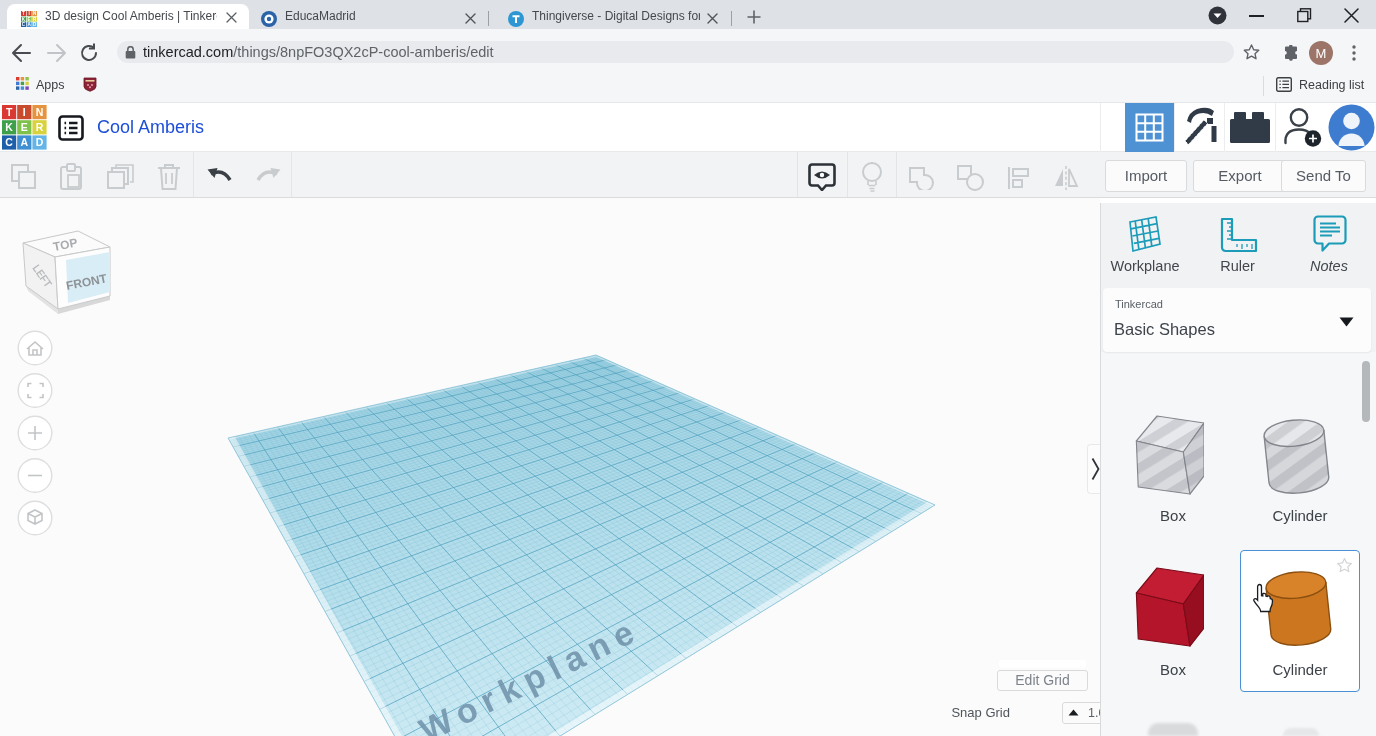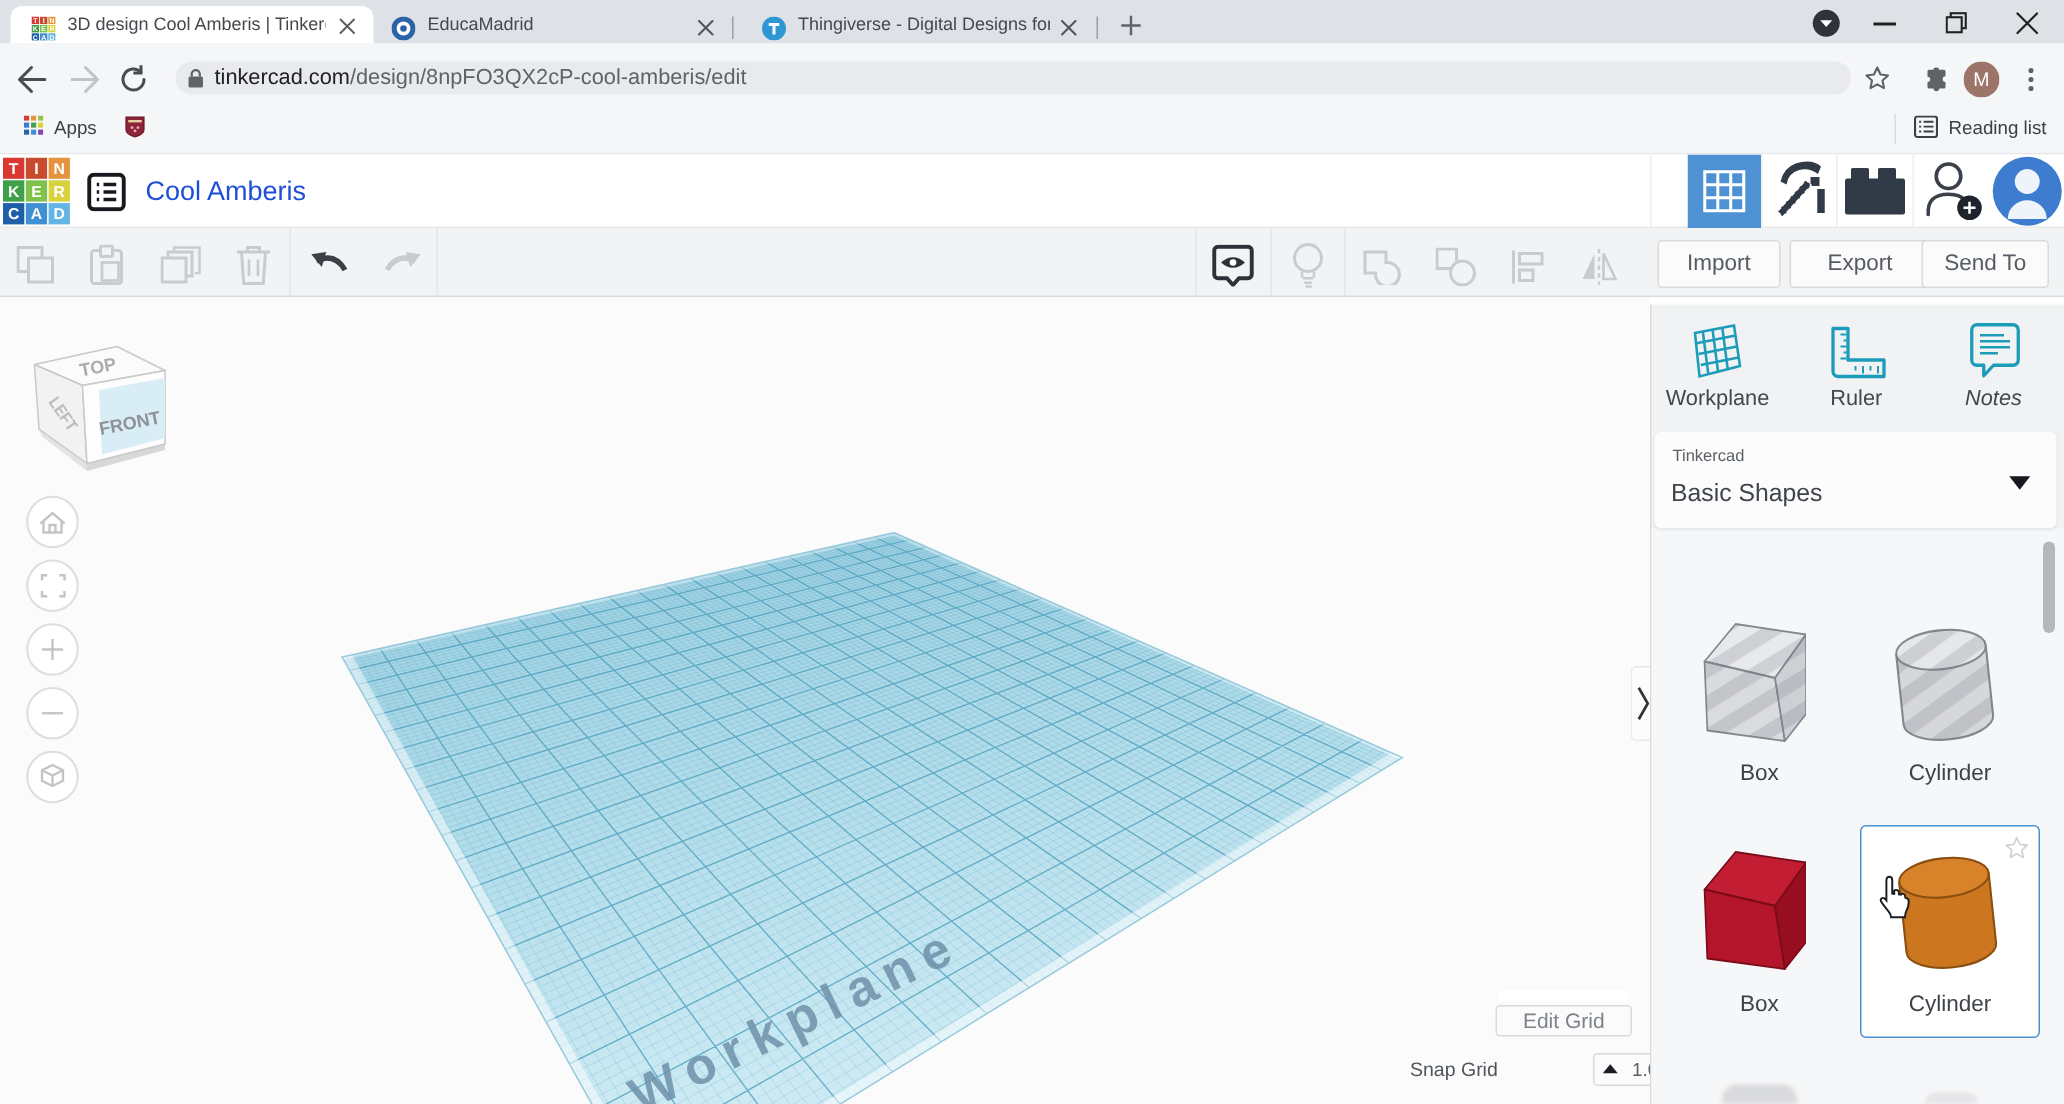--- a/index.html
+++ b/index.html
@@ -88,21 +88,21 @@
   </svg>
 <svg class="abs" style="left:79px;top:43px" width="20" height="20">
     <path d="M17 10a7 7 0 1 1-2.05-4.95" stroke="#484c51" stroke-width="2" fill="none" stroke-linecap="round"></path>
     <path d="M15 0.5V5.6H9.9" fill="none" stroke="#484c51" stroke-width="2"></path>
   </svg>
 <div class="abs" id="omni"></div>
 <svg class="abs" style="left:125px;top:46px" width="11" height="13">
     <rect x="0.7" y="5" width="9.6" height="7.4" rx="1" fill="#5f6368"></rect>
     <path d="M2.8 5V3.4a2.7 2.7 0 0 1 5.4 0V5" fill="none" stroke="#5f6368" stroke-width="1.5"></path>
   </svg>
-<div class="abs" style="left:143px;top:42px;height:21px;line-height:21px;font-size:14.5px;color:#202124;">tinkercad.com<span style="color:#5f6368">/design/8npFO3QX2cP-cool-amberis/edit</span></div>
+<div class="abs" style="left:143px;top:42px;height:21px;line-height:21px;font-size:14.5px;color:#202124;">tinkercad.com<span style="color:#5f6368">/things/8npFO3QX2cP-cool-amberis/edit</span></div>
 <svg class="abs" style="left:1243px;top:44px" width="17" height="17">
     <path d="M8.5 1l2.2 4.7 5 .6-3.7 3.4 1 5-4.5-2.5-4.5 2.5 1-5L1.3 6.3l5-.6z" fill="none" stroke="#5f6368" stroke-width="1.4" stroke-linejoin="round"></path>
   </svg>
 <svg class="abs" style="left:1283px;top:45px" width="16" height="16">
     <path d="M6 1.5a1.8 1.8 0 0 1 3.6 0H13a1 1 0 0 1 1 1v3.4a1.8 1.8 0 0 0 0 3.7V13a1 1 0 0 1-1 1H9.8a1.8 1.8 0 0 1-3.7 0H3a1 1 0 0 1-1-1V9.7a1.8 1.8 0 0 0 0-3.6V2.5a1 1 0 0 1 1-1z" fill="#5f6368"></path>
   </svg>
 <svg class="abs" style="left:1309px;top:41px" width="24" height="24">
     <circle cx="12" cy="12" r="12" fill="#9c7468"></circle>
     <text x="12" y="16.5" font-size="13" fill="#fff" text-anchor="middle">M</text>
   </svg>
@@ -301,21 +301,21 @@
     <g stroke="#c2c5c7" stroke-width="1.6" fill="none">
       <path d="M11 20l8-7 8 7M13 18.5V26h12v-7.5M17 26v-5h4v5"></path>
       <path d="M12 58v-3.5h3.5M23.5 54.5H27V58M27 65v3.5h-3.5M15.5 68.5H12V65"></path>
       <path d="M19 97v14M12 104h14"></path>
       <path d="M12 146.5h14"></path>
       <path d="M19 181l7 3.5v7l-7 3.5-7-3.5v-7zM19 188l7-3.5M19 188l-7-3.5M19 188v7"></path>
     </g>
   </svg>
 <div class="abs" style="left:999px;top:660px;width:87px;height:8px;background:#fff;border-radius:3px;"></div>
 <div class="abs btn" style="left:997px;top:670px;width:91px;height:21px;line-height:19px;font-size:14px;color:#7d838a;">Edit Grid</div>
-<div class="abs" style="left:940px;top:705px;width:70px;font-size:13px;color:#4f555b;white-space:nowrap;text-align:left;">Snap Grid</div>
+<div class="abs" style="left:940px;top:705px;width:70px;font-size:13px;color:#4f555b;white-space:nowrap;text-align:right;">Snap Grid</div>
 <div class="abs btn" style="left:1016px;top:702px;width:72px;height:22px;text-align:left;font-size:12.5px;color:#5a6066;line-height:20px;padding-left:25px;margin-left:46px;">1.0 mm</div>
 <svg class="abs" style="left:1068px;top:709px" width="11" height="7">
     <path d="M0.5 6.5L5.5 0.5L10.5 6.5Z" fill="#1a1d21"></path>
   </svg>
 <div class="abs" style="left:1087px;top:444px;width:15px;height:50px;background:#fcfcfd;border:1px solid #e8e9ea;border-right:none;border-radius:4px 0 0 4px;"></div>
 <svg class="abs" style="left:1091px;top:457px" width="10" height="24">
     <path d="M1.5 1.5L7.5 12L1.5 22.5" fill="none" stroke="#2f353b" stroke-width="1.8"></path>
   </svg>
 <div class="abs" id="sidebar"></div>
 <div class="abs" id="shapepanel"></div>

